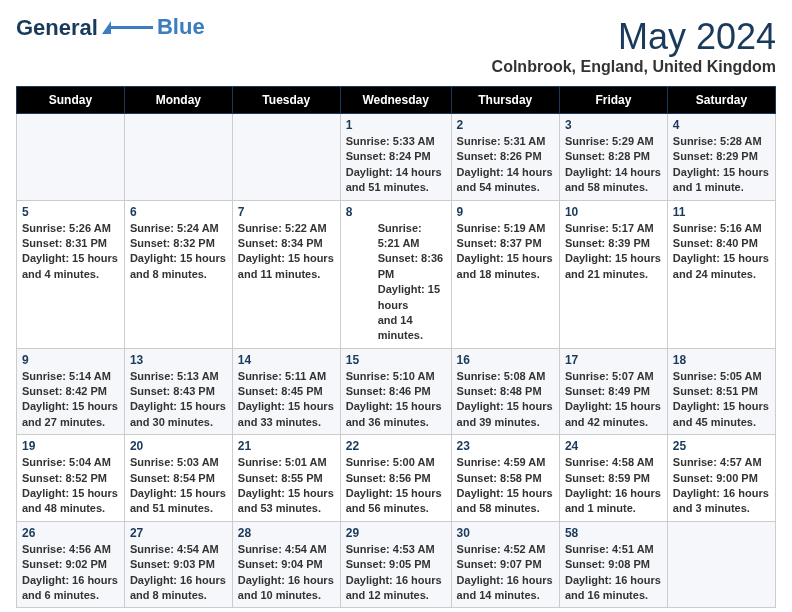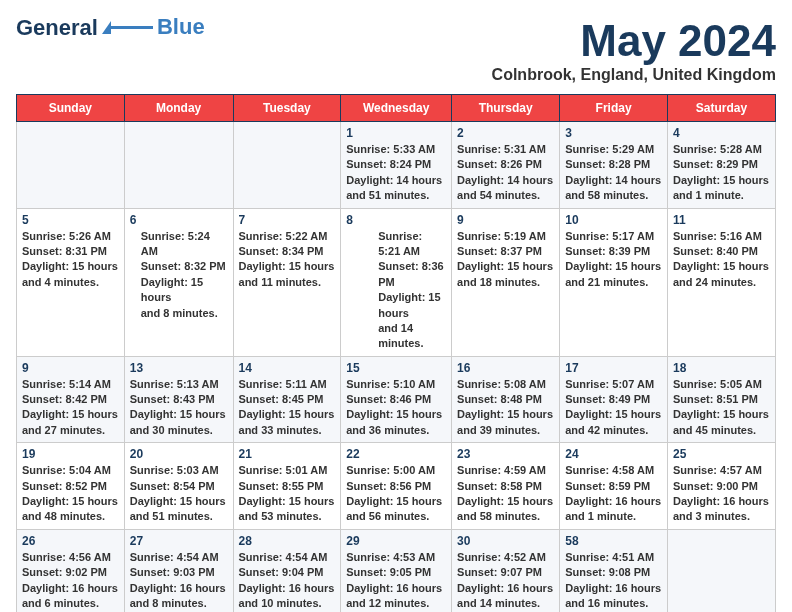--- a/index.html
+++ b/index.html
@@ -18,36 +18,36 @@
     }
     .logo {
       display: flex;
       flex-direction: row;
       align-items: flex-start;
     }
     .title-area {
       text-align: right;
     }
     .month-title {
-      font-size: 44px;
-      font-weight: bold;
+      font-size: 36px;
+      font-weight: normal;
       color: #1a3a5c;
     }
     .location-title {
       font-size: 16px;
       color: #333;
       font-weight: bold;
     }
     table {
       width: 100%;
       border-collapse: collapse;
       font-size: 10.5px;
     }
     thead tr th {
-      background: #ef4444;
+      background: #000000;
       color: #fff;
       text-align: center;
       padding: 6px 4px;
       font-size: 12px;
       font-weight: bold;
       border: 1px solid #1a3a5c;
     }
     tbody tr td {
       border: 1px solid #ccc;
       vertical-align: top;
@@ -152,21 +152,21 @@
       <tr>
         <td>
           <span class="day-number">5</span>
           <div class="day-info" style="white-space: pre-line;">Sunrise: 5:26 AM
 Sunset: 8:31 PM
 Daylight: 15 hours
 and 4 minutes.</div>
         </td>
         <td>
           <span class="day-number">6</span>
-          <div class="day-info" style="white-space: pre-line; margin-left: 11px;">Sunrise: 5:24 AM
+          <div class="day-info" style="white-space: pre-line;">Sunrise: 5:24 AM
 Sunset: 8:32 PM
 Daylight: 15 hours
 and 8 minutes.</div>
         </td>
         <td>
           <span class="day-number">7</span>
           <div class="day-info" style="white-space: pre-line;">Sunrise: 5:22 AM
 Sunset: 8:34 PM
 Daylight: 15 hours
 and 11 minutes.</div>

